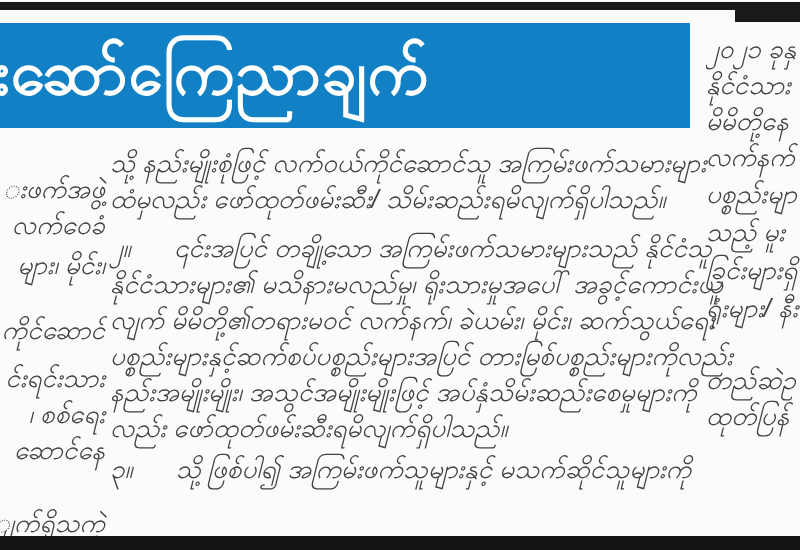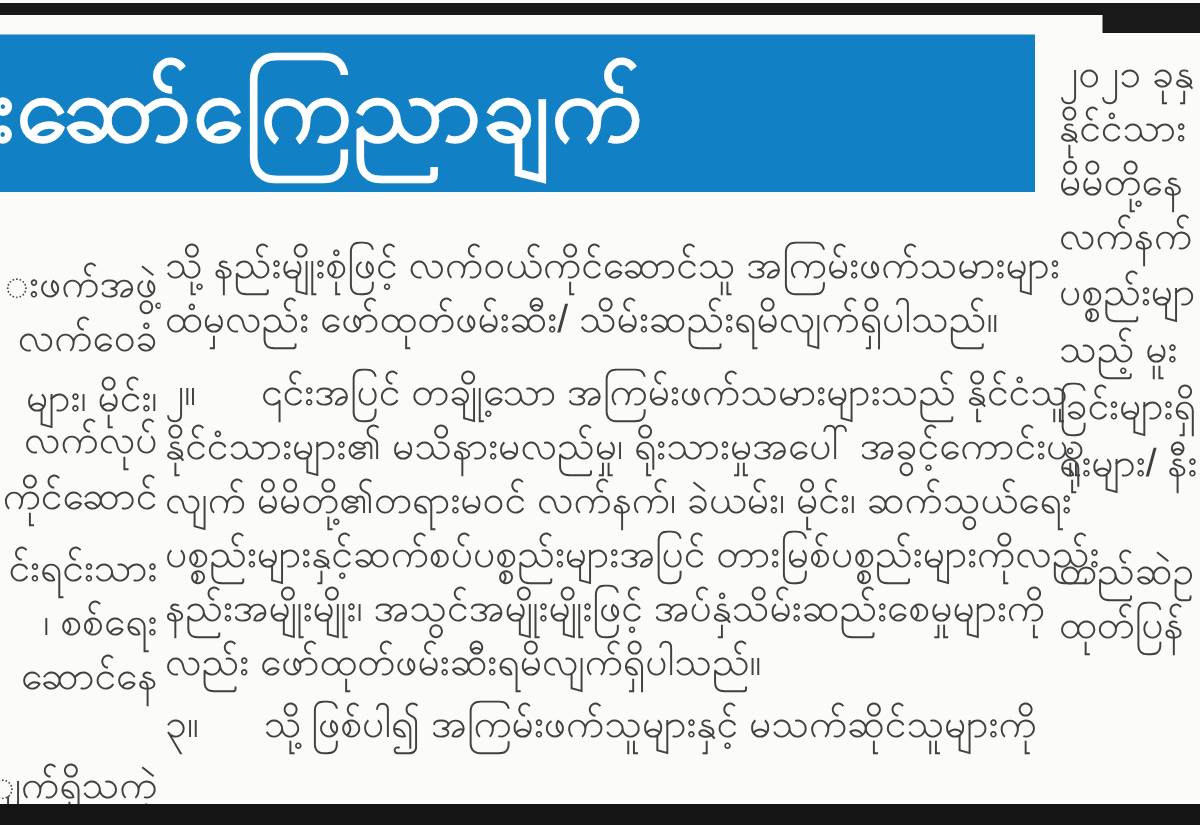--- a/index.html
+++ b/index.html
@@ -20,50 +20,49 @@
   .banner{
     position:absolute;left:0;top:23px;width:690px;height:105px;
     background:#1280c5;overflow:hidden;
   }
   .banner-text{
     position:absolute;left:-38px;top:10px;
     font-size:62px;font-weight:bold;color:#ffffff;
     white-space:nowrap;letter-spacing:1px;
   }
   
-  .col{position:absolute;top:0;height:550px;}
+  .col{position:absolute;top:0;height:550px;font-style:italic;}
   .col-left{left:0;width:107px;overflow:hidden;}
   .col-mid{left:110px;width:516px;}
   .col-right{left:706px;width:94px;overflow:hidden;}
   .line{
     position:absolute;
     font-size:26px;color:#414141;
     white-space:pre;line-height:34px;
   }
   .col-left .line{right:2px;text-align:right;margin-top:24px;}
-  .col-mid .line{left:0;margin-top:13px;}
+  .col-mid .line{left:0;}
   .col-right .line{left:0;}
 </style>
 </head>
 <body>
 
 <div class="page">
 
   <div class="bar-top"></div>
   <div class="bar-top-corner"></div>
 
   <div class="banner">
     <span class="banner-text">နှိုးဆော်ကြေညာချက်</span>
   </div>
 
   <div class="col col-left">
     <div class="line" style="top:148px">းဖက်အဖွဲ့</div>
     <div class="line" style="top:184px">လက်ဝေခံ</div>
     <div class="line" style="top:224px">များ၊ မိုင်း၊</div>
-    <div class="line" style="top:252px">လက်လုပ်</div>
     <div class="line" style="top:289px">ကိုင်ဆောင်</div>
     <div class="line" style="top:337px">င်းရင်းသား</div>
     <div class="line" style="top:373px">၊ စစ်ရေး</div>
     <div class="line" style="top:409px">ဆောင်နေ</div>
     <div class="line" style="top:482px">ျက်ရှိသကဲ့</div>
   </div>
 
   <div class="col col-mid">
     <div class="line" style="top:146px">သို့ နည်းမျိုးစုံဖြင့် လက်ဝယ်ကိုင်ဆောင်သူ အကြမ်းဖက်သမားများ</div>
     <div class="line" style="top:182px">ထံမှလည်း ဖော်ထုတ်ဖမ်းဆီး/ သိမ်းဆည်းရမိလျက်ရှိပါသည်။</div>

